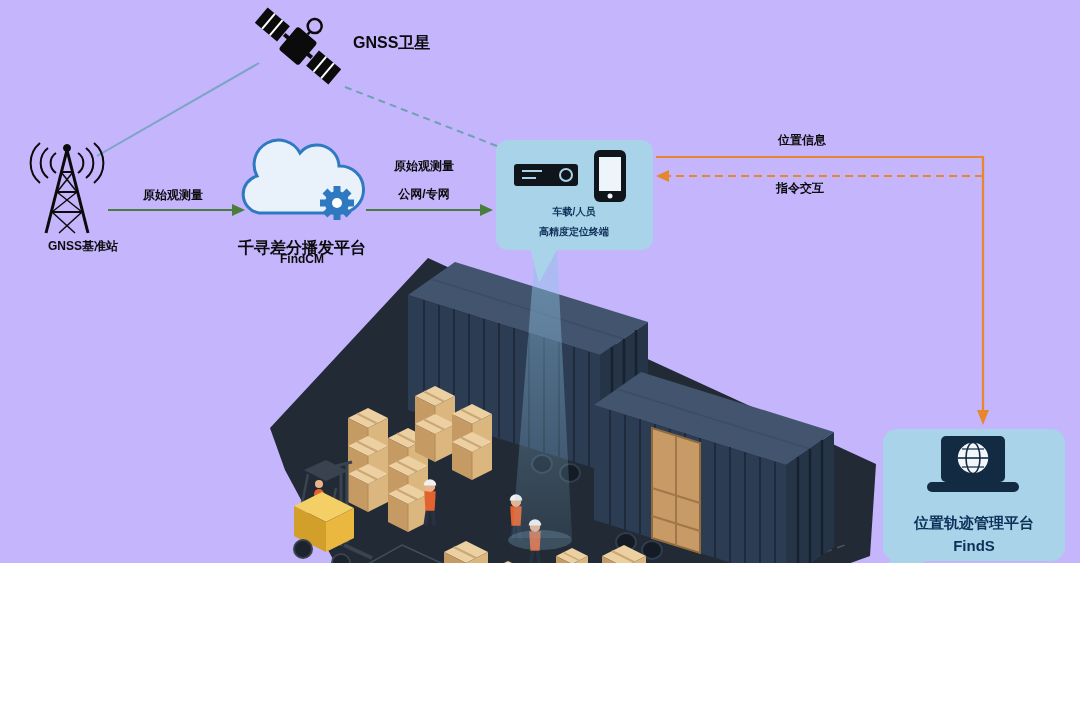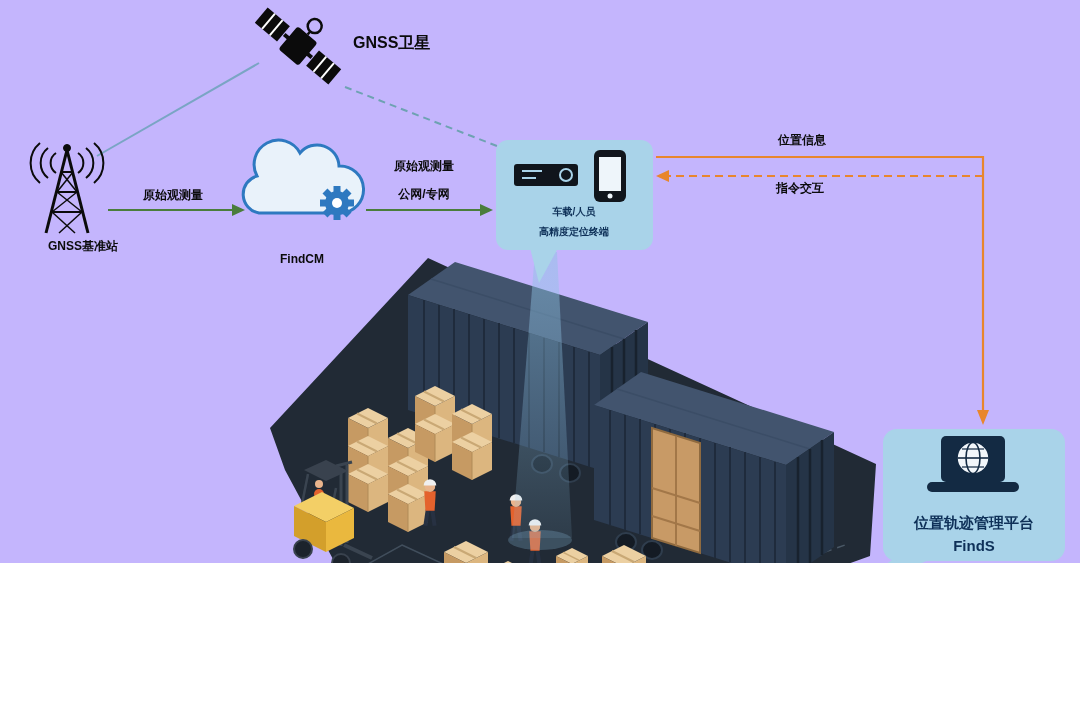--- a/index.html
+++ b/index.html
@@ -275,20 +275,21 @@
         </g>
         <circle r="5" fill="#ffffff"></circle>
       </g>
     </g>
   </svg>
 
   <div class="labels">
     <div class="lbl sat" style="left:353px; top:33px;  width:100px;">GNSS卫星</div>
     <div class="lbl black" style="left:18px;   top:239px; width:130px;">GNSS基准站</div>
     <div class="lbl black" style="left:117px; top:188px; width:112px;">原始观测量</div>
+    <div class="lbl black" style="left:221px; top:238px; width:162px; font-size:16px;">千寻差分播发平台</div>
     <div class="lbl black" style="left:221px; top:252px; width:162px;">FindCM</div>
     <div class="lbl black" style="left:372px; top:159px; width:104px;">原始观测量</div>
     <div class="lbl black" style="left:372px; top:187px; width:104px;">公网/专网</div>
     <div class="lbl navy" style="left:498px; top:206px; width:152px;">车载/人员</div>
     <div class="lbl navy" style="left:498px; top:226px; width:152px;">高精度定位终端</div>
     <div class="lbl black" style="left:742px; top:133px; width:120px;">位置信息</div>
     <div class="lbl black" style="left:740px; top:181px; width:120px;">指令交互</div>
     <div class="lbl navy big" style="left:888px; top:537px; width:172px;">FindS</div>
     <div class="lbl navy big" style="left:888px; top:514px; width:172px;">位置轨迹管理平台</div>
   </div>

